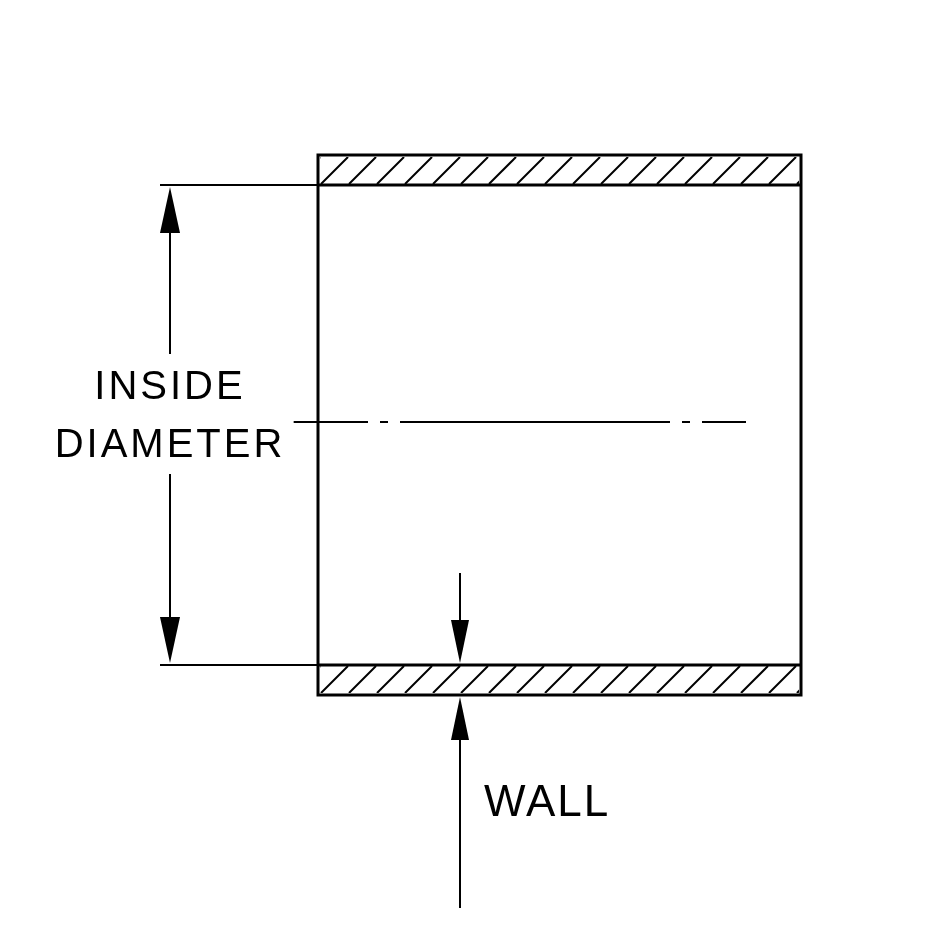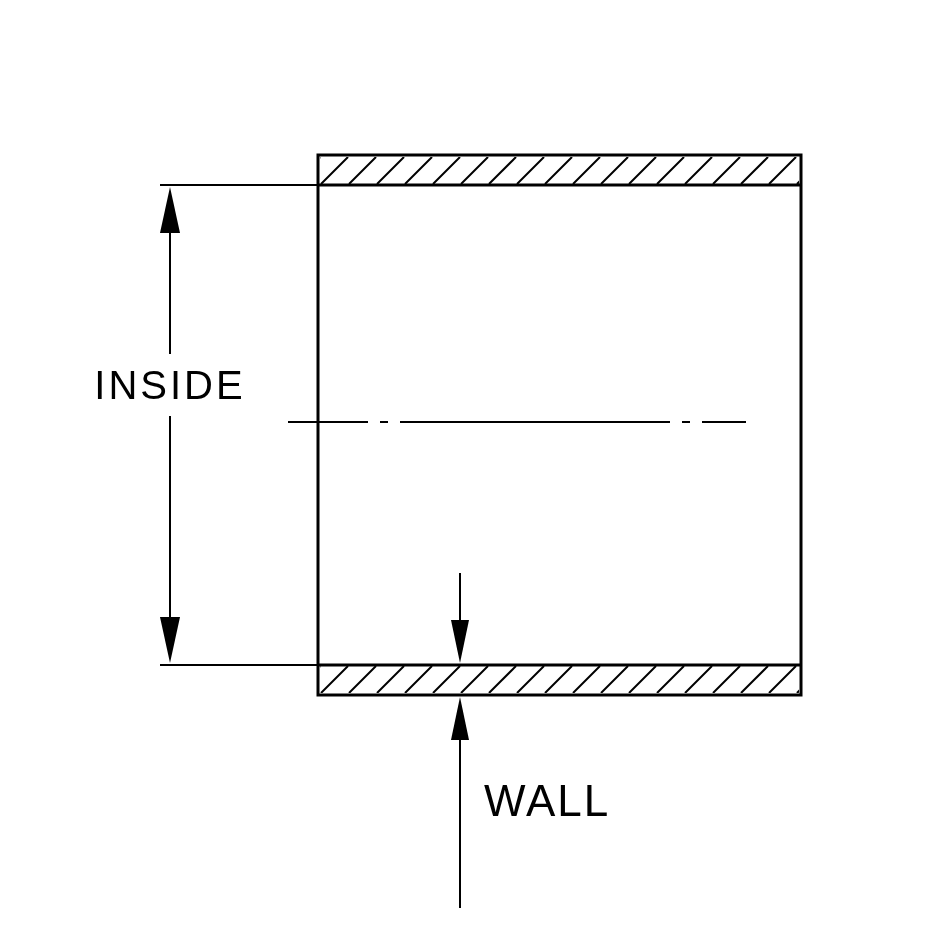--- a/index.html
+++ b/index.html
@@ -77,19 +77,20 @@
     <polygon points="170,663 160,617 180,617"></polygon>
 
     <line x1="460" y1="573" x2="460" y2="621" stroke-width="2"></line>
     <polygon points="460,663 451,620 469,620"></polygon>
     <polygon points="460,697 451,740 469,740"></polygon>
     <line x1="460" y1="739" x2="460" y2="908" stroke-width="2"></line>
   </svg>
 
   <div class="label" id="inside-diameter-label">
     <div>INSIDE</div>
+    <div>DIAMETER</div>
   </div>
 
   <div class="label" id="wall-thickness-label">
     <div>WALL</div>
   </div>
 
 </div>
 
 </body></html>

